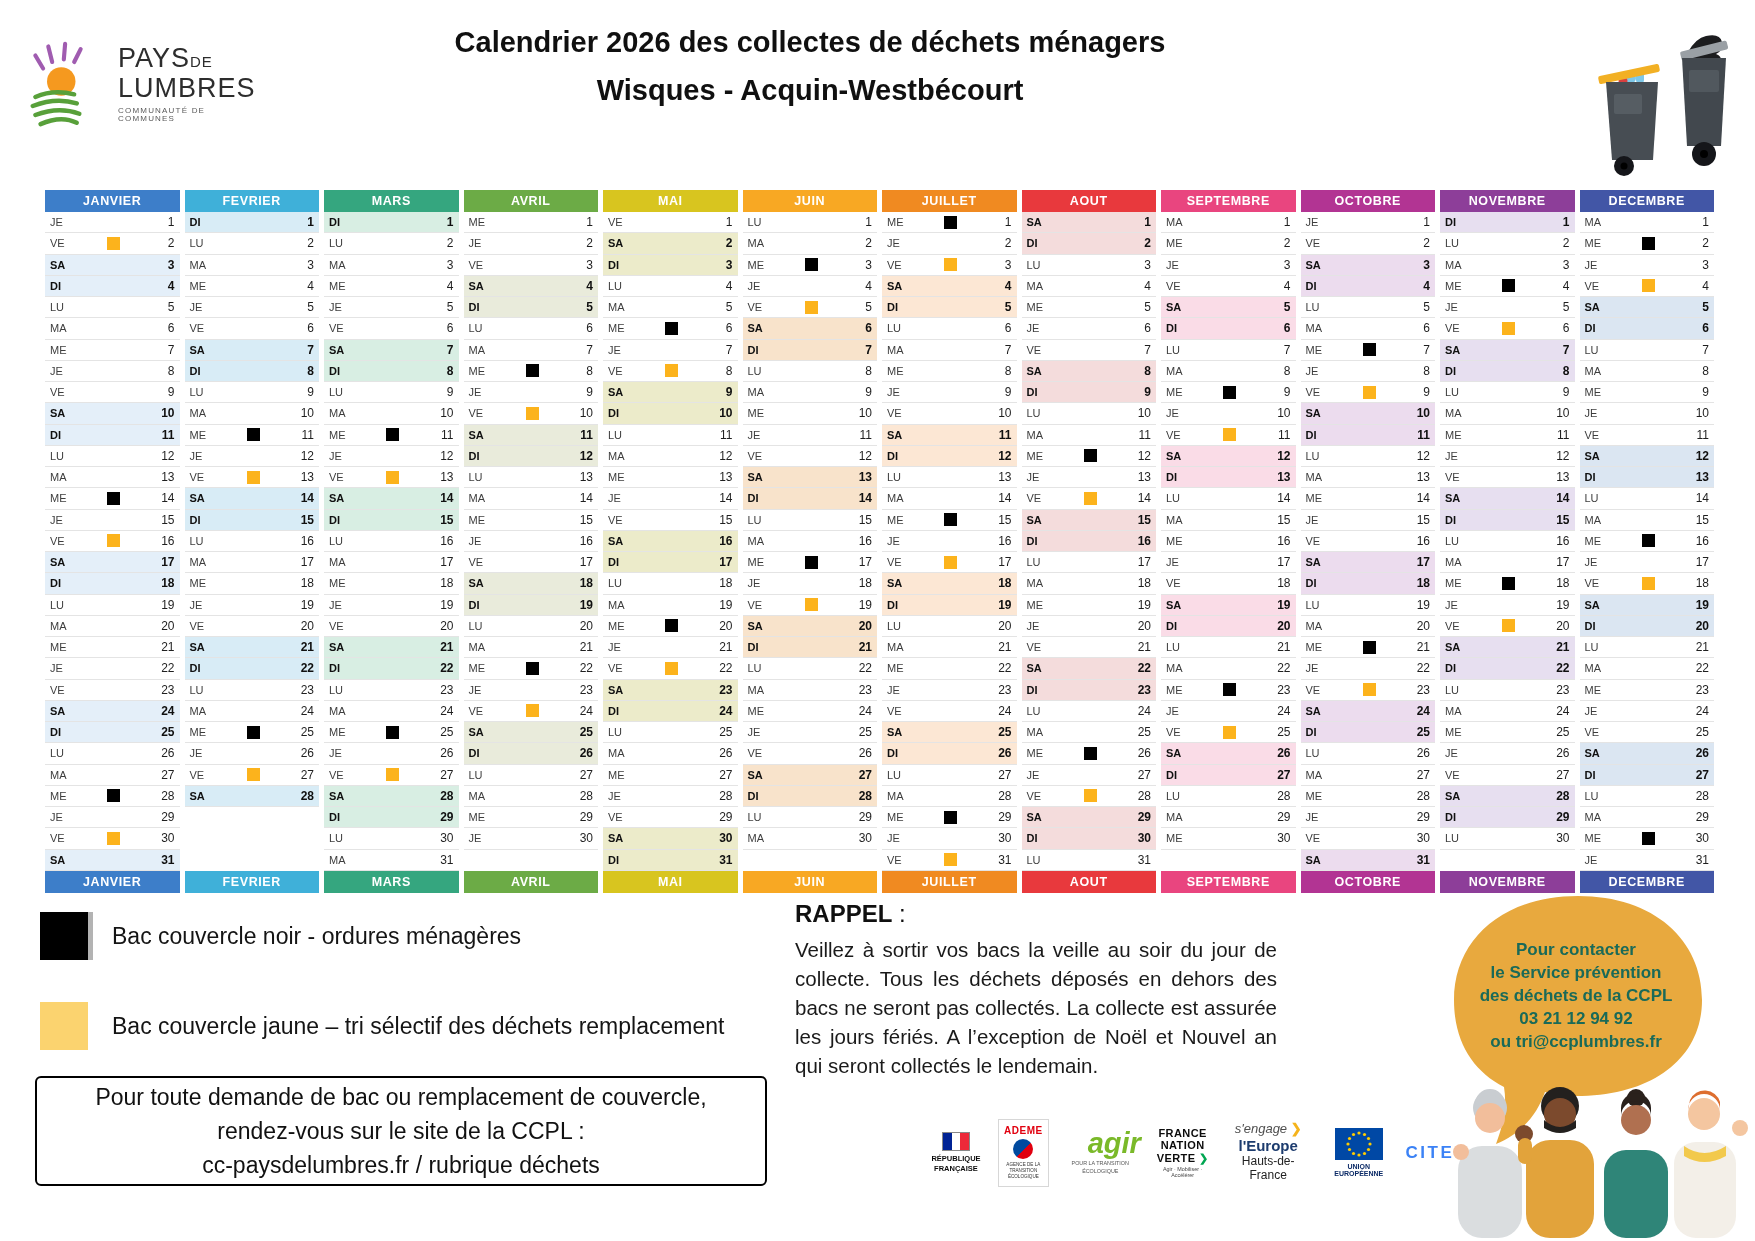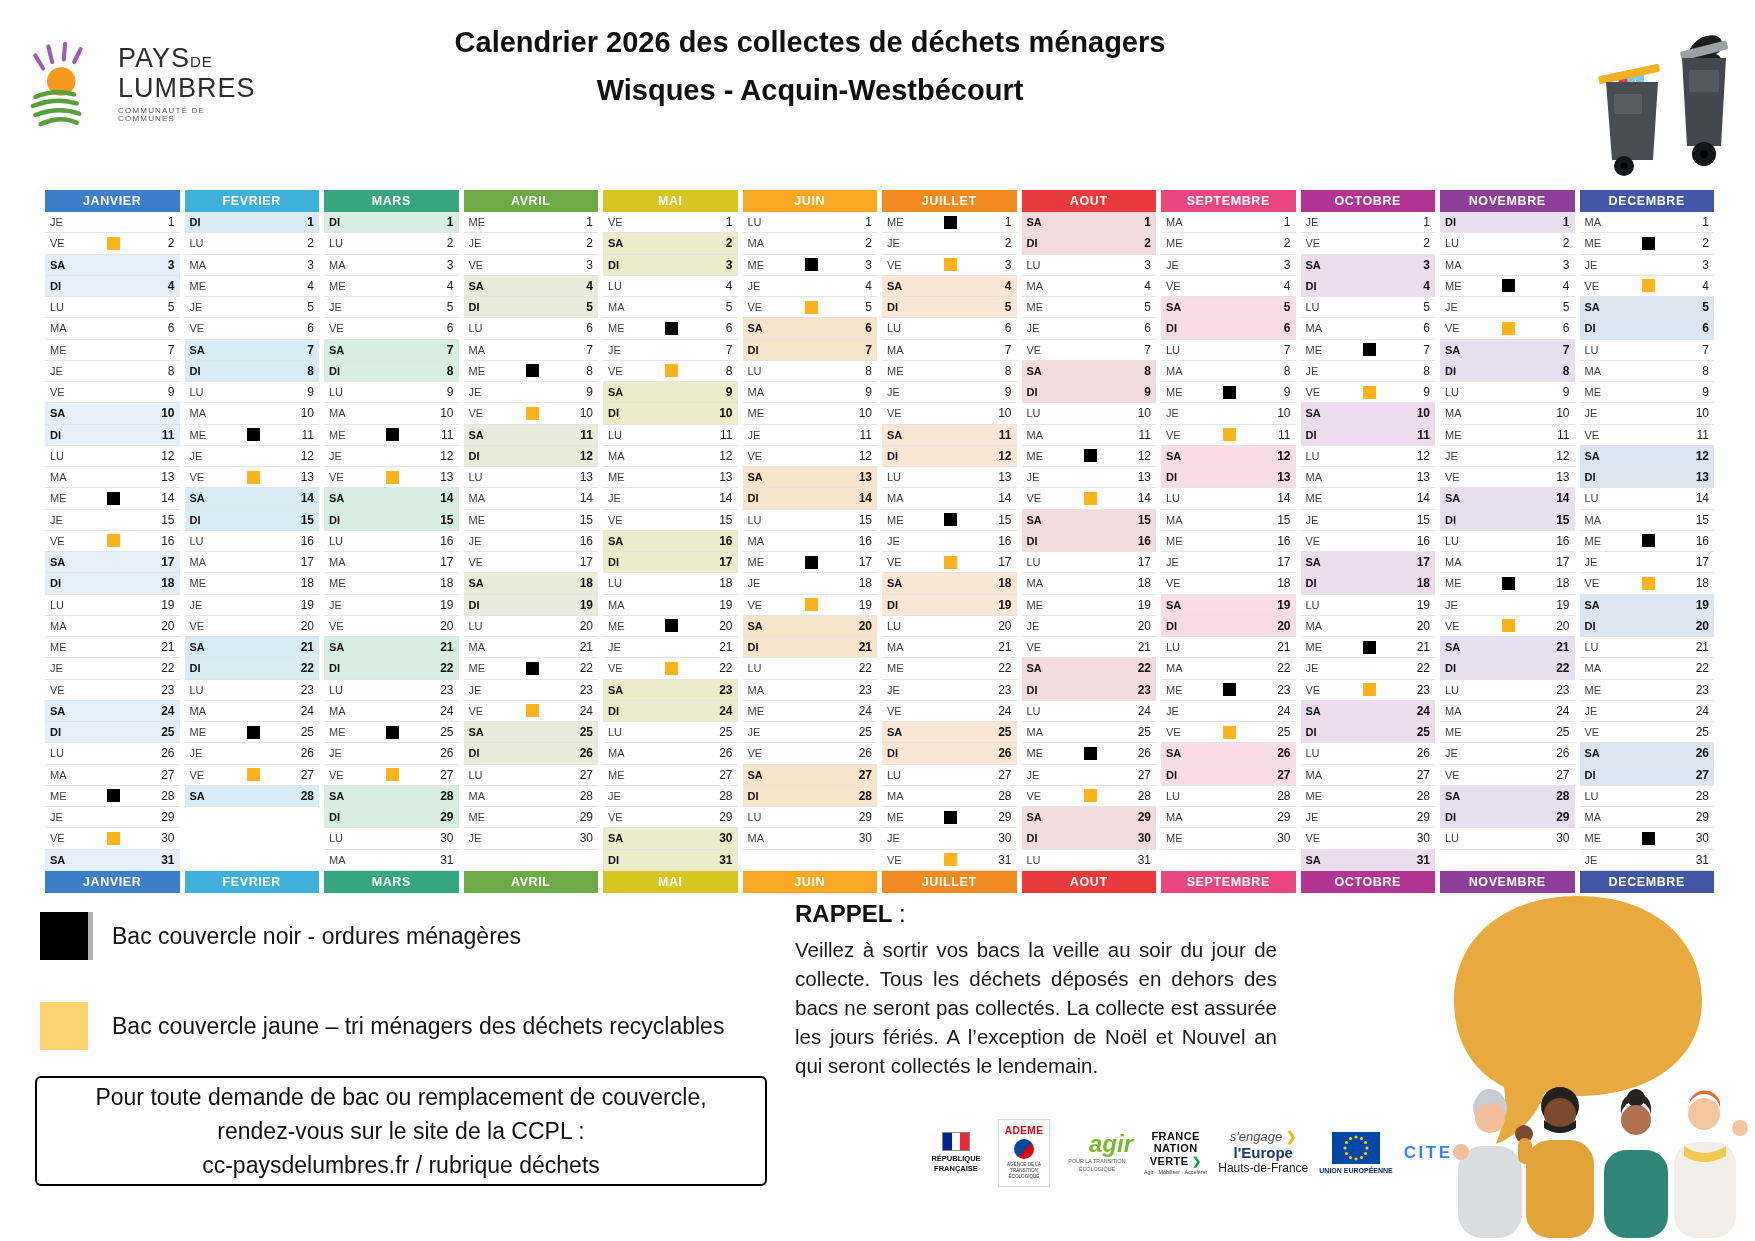--- a/index.html
+++ b/index.html
@@ -58,21 +58,21 @@
          display:flex;align-items:center;gap:11px;}
   .chip{display:flex;flex-direction:column;align-items:center;justify-content:center;text-align:center;}
   .rf-flag{width:26px;height:17px;display:flex;border:1px solid #888;}
   .rf-flag i{flex:1;}
   .rf-label{font-size:7.5px;font-weight:bold;color:#0b0b0b;margin-top:3px;width:62px;line-height:1.25;}
   .ademe{width:50px;height:66px;border:1px solid #d7d7d7;gap:3px;background:#fff;}
   .ademe-label{font-size:10px;font-weight:bold;color:#e1000f;letter-spacing:.5px;}
   .ademe-globe{width:20px;height:20px;border-radius:50%;
                background:linear-gradient(135deg,#004a9f 0 55%,#e1000f 55% 100%);}
   .ademe-sub{font-size:4.6px;color:#333;width:44px;line-height:1.3;}
-  .agir-label{font-size:24px;font-style:italic;font-weight:bold;color:#7ab929;line-height:1;margin-left:28px;}
+  .agir-label{font-size:29px;font-style:italic;font-weight:bold;color:#7ab929;line-height:1;margin-left:28px;}
   .agir-sub{font-size:5.4px;color:#555;margin-top:2px;width:70px;line-height:1.4;}
   .fnv-line{font-size:11px;font-weight:bold;color:#0c0c0c;line-height:1.15;letter-spacing:.4px;}
   .fnv-chev{color:#00a651;}
   .fnv-sub{font-size:5.4px;color:#444;margin-top:2px;}
   .eng-engage{font-size:13px;font-style:italic;color:#4f4f4f;line-height:1.1;}
   .eng-chev{color:#f5b31b;font-style:normal;font-weight:bold;}
   .eng-europe{font-size:15px;font-weight:bold;color:#1d3c6e;line-height:1.15;}
   .eng-sub{font-size:12px;color:#222;line-height:1.2;}
   .eu-flag{width:48px;height:32px;background:#0048a5;display:flex;align-items:center;justify-content:center;}
   .eu-label{font-size:7px;font-weight:bold;color:#0b2a66;margin-top:3px;}
@@ -2140,21 +2140,21 @@
       <div class="month-bar" style="background: rgb(66, 86, 166);">DECEMBRE</div>
     </div>
   </div>
 
 <div class="legend-item" style="top:912px">
   <span class="legend-sq" id="legend-sq-black" style="box-shadow: rgb(179, 179, 179) 5px 0px 0px; background: rgb(0, 0, 0);"></span>
   <span class="legend-label">Bac couvercle noir - ordures ménagères</span>
 </div>
 <div class="legend-item" style="top:1002px">
   <span class="legend-sq" id="legend-sq-yellow" style="background: rgb(251, 211, 111);"></span>
-  <span class="legend-label">Bac couvercle jaune – tri ménagers des déchets recyclables</span>
+  <span class="legend-label">Bac couvercle jaune – tri sélectif des déchets remplacement</span>
 </div>
 
 <div class="rappel">
   <div class="rappel-head"><b>RAPPEL</b><span> :</span></div>
   <div class="rappel-body">Veillez à sortir vos bacs la veille au soir du jour de collecte. Tous les déchets déposés en dehors des bacs ne seront pas collectés. La collecte est assurée les jours fériés.  A l’exception de Noël et Nouvel an qui seront collectés le lendemain.</div>
 </div>
 
 <div class="request-box">
   <div>Pour toute demande de bac ou remplacement de couvercle,</div>
   <div>rendez-vous sur le site de la CCPL :</div>
@@ -2213,20 +2213,27 @@
   </div>
   <div class="chip">
     <span class="citeo-label">CITEO</span>
   </div>
 </div>
 
 <div class="bubble">
   <svg viewBox="0 0 264 255">
     <path id="bubble-blob" d="M132 4 C208 4 256 48 256 108 C256 164 210 202 136 204 C124 204 110 203 99 200 C90 226 72 243 50 252 C58 231 61 213 58 195 C27 179 8 150 8 108 C8 48 56 4 132 4 Z" fill="#e8a93e"></path>
   </svg>
+  <div class="bubble-text" style="color: rgb(26, 106, 88);">
+    <div>Pour contacter</div>
+    <div>le Service prévention</div>
+    <div>des déchets de la CCPL</div>
+    <div>03 21 12 94 92</div>
+    <div>ou tri@ccplumbres.fr</div>
+  </div>
 </div>
 
 <div class="people">
   <svg width="305" height="170" viewBox="0 0 305 170">
 
     <circle cx="42" cy="40" r="17" fill="#c9cdd1"></circle>
     <circle cx="42" cy="50" r="15" fill="#f2be9b"></circle>
     <path d="M27 42 a15 15 0 0 1 30 0 l0 -6 a15 15 0 0 0 -30 0 Z" fill="#c9cdd1"></path>
     <rect x="10" y="78" width="64" height="92" rx="24" fill="#dadddf"></rect>
     <circle cx="13" cy="84" r="8" fill="#f2be9b"></circle>

